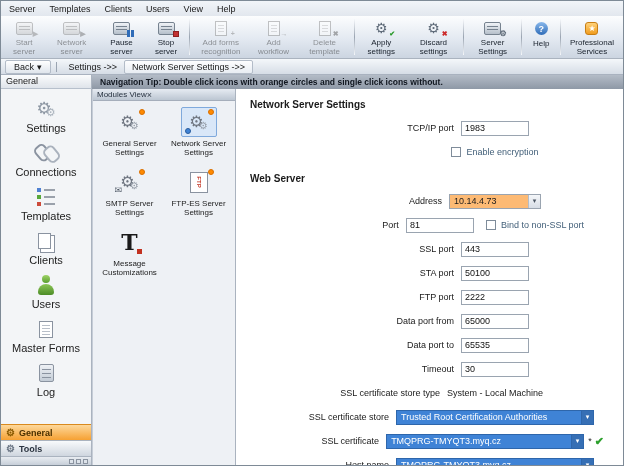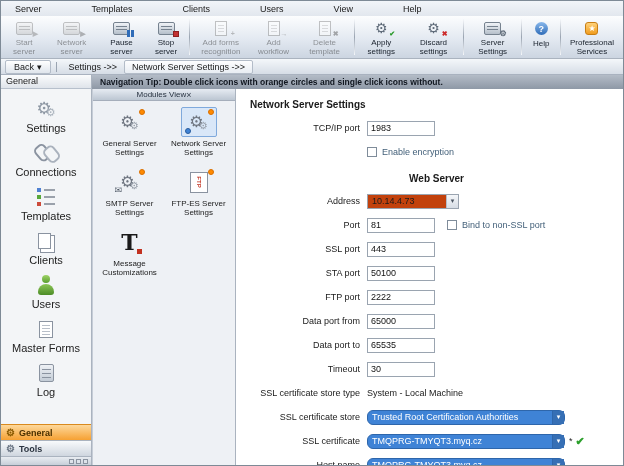--- a/index.html
+++ b/index.html
@@ -7,21 +7,21 @@
   .window{
     position:relative; width:624px; height:466px;
     background:#dce1e8; border:1px solid #7e8a96; overflow:hidden;
     font-size:9px; color:#1a1a1a;
   }
 
   
   .menubar{
     position:absolute; left:0; top:0; right:0; height:16px;
     background:linear-gradient(#f2f5f9,#e2e7ee);
-    border-bottom:1px solid #c3cad4; display:flex; align-items:center; padding-left:7px;gap:36px;
+    border-bottom:1px solid #c3cad4; display:flex; align-items:center; padding-left:1px;
   }
   .menu-item{ padding:1px 7px; cursor:default; }
 
   
   .toolbar{
     position:absolute; left:0; top:15px; right:0; height:43px;
     background:linear-gradient(#fcfdfe,#e3e9f1 55%,#ccd5e1);
     border-bottom:1px solid #aab3bf;
     display:flex; align-items:stretch; padding:1px 2px;
   }
@@ -128,21 +128,21 @@
         display:flex; align-items:center; justify-content:flex-end; gap:2px; padding-right:3px; }
   .mini-sq{ width:5px; height:5px; border:1px solid #8a93a0; background:#dde3ea; }
 
   
   .modules{
     position:absolute; left:91px; top:88px; width:144px; bottom:0;
     background:#eef1f5; border-right:1px solid #aab3bf; border-left:1px solid #c6cdd7;
   }
   .mod-header{
     height:12px; background:linear-gradient(#e6ebf2,#bcc6d2); border-bottom:1px solid #a5aebb;
-    display:flex; align-items:center; justify-content:center; padding:0 4px;
+    display:flex; align-items:center; justify-content:flex-start; padding:0 4px;
     font-size:8px; color:#273240;
   }
   .mod-close{ font-size:9px; color:#3a4452; cursor:default; line-height:10px; }
   .mod-grid{ display:flex; flex-wrap:wrap; padding:6px 2px; }
   .mod-item{ width:69px; display:flex; flex-direction:column; align-items:center; margin-bottom:10px; cursor:default; }
   .mod-icon{ position:relative; width:36px; height:30px; display:flex; align-items:center; justify-content:center;
         border:1px solid transparent; }
   .mod-item.selected .mod-icon{ background:#d9e7f8; border:1px solid #7fa9dc; border-radius:2px; }
   .mod-label{ font-size:8px; line-height:9px; text-align:center; margin-top:2px; width:64px; color:#1c1c1c; }
   .gearbig2{ font-size:16px; color:#6f7681; line-height:16px; }
@@ -154,31 +154,31 @@
   .env{ position:absolute; left:2px; bottom:1px; font-size:9px; color:#4a5562; line-height:9px; }
   .ftpbox{ width:18px; height:21px; background:#fff; border:1px solid #8a93a0;
         display:flex; align-items:center; justify-content:center; }
   .ftp-txt{ font-size:6px; font-weight:bold; color:#c2311f; letter-spacing:0; transform:rotate(90deg); }
   .tletter{ font-family:"DejaVu Serif", serif; font-size:22px; font-weight:bold; color:#1a1a1a; line-height:22px; }
   .redmark{ position:absolute; right:5px; bottom:2px; width:5px; height:5px; background:#c2311f; }
 
   
   .content{ position:absolute; left:235px; top:88px; right:0; bottom:0; background:#ffffff; overflow:hidden; }
   .c-title{ font-size:10px; font-weight:bold; margin:10px 0 8px 14px; }
-  .c-sub{ font-size:10px; font-weight:bold; margin:11px 0 7px 14px;text-align:center; }
-  .frow{ display:flex; align-items:center; height:20px; margin:0 0 4px; padding-left:12px; }
+  .c-sub{ font-size:10px; font-weight:bold; margin:11px 0 7px 14px; }
+  .frow{ display:flex; align-items:center; height:20px; margin:0 0 4px; padding-left:12px;justify-content:center; }
   .flabel{ width:112px; text-align:right; margin-right:7px; color:#1a1a1a; }
   .txt{ height:15px; border:1px solid #9aa4b0; background:#fff; font-family:"Liberation Sans",sans-serif;
         font-size:9px; padding:0 3px; color:#111; }
   .w52{ width:68px; } 
-  .combo{ height:15px; border:1px solid #9aa4b0; background:#c2410c; display:flex; align-items:center; cursor:default; }
+  .combo{ height:15px; border:1px solid #9aa4b0; background:#fdba74; display:flex; align-items:center; cursor:default; }
   .combo .cval{ flex:1; padding:0 4px; white-space:nowrap; overflow:hidden; }
   .combo .carr{ width:12px; align-self:stretch; display:flex; align-items:center; justify-content:center;
         background:linear-gradient(#f4f6f9,#d7dde5); border-left:1px solid #b3bcc8; color:#4a5562; font-size:7px; }
-  .combo.w92{ width:92px; } .combo.w198{ width:198px;border-radius:6px; }
+  .combo.w92{ width:92px; } .combo.w198{ width:198px; }
   .combo.sel{ background:#3f83d6; border-color:#2e66ab; }
   .combo.sel .cval{ color:#ffffff; }
   .combo.sel .carr{ background:#366fb5; border-left-color:#2e66ab; color:#ffffff; }
   .cb{ width:10px; height:10px; border:1px solid #7f8c9a; background:#fff; display:inline-block; }
   .cbl{ margin-left:5px; color:#44617a; }
   .chk-indent{ padding-left:131px; }
   .inline-gap{ margin-left:12px; }
   .static-val{ color:#1a1a1a; }
   .star{ margin:0 3px 0 4px; color:#222; }
   .okcheck{ color:#2ca02c; font-size:11px; font-weight:bold; }

